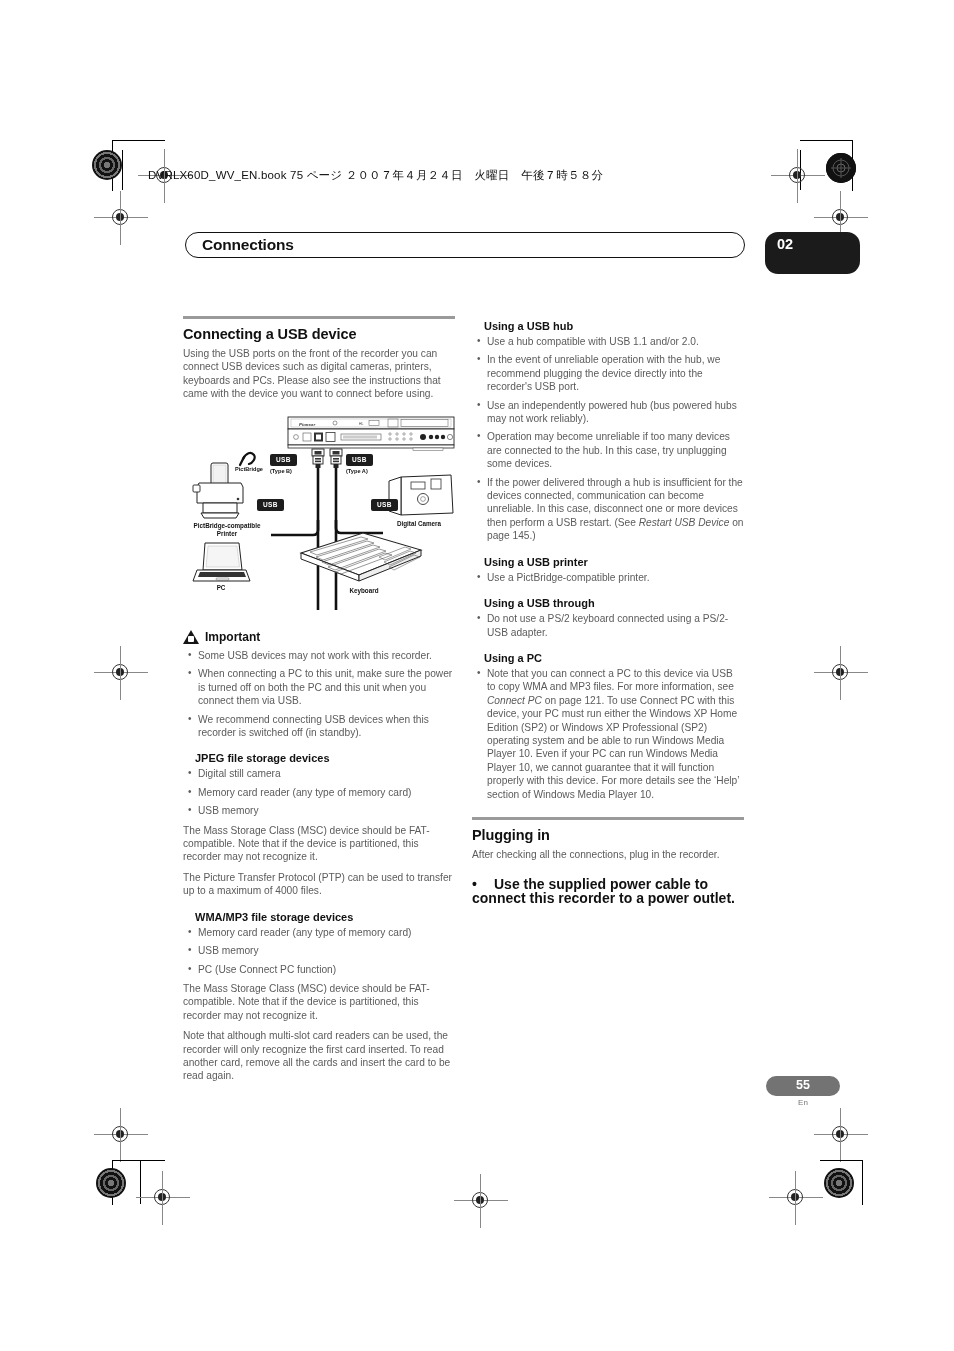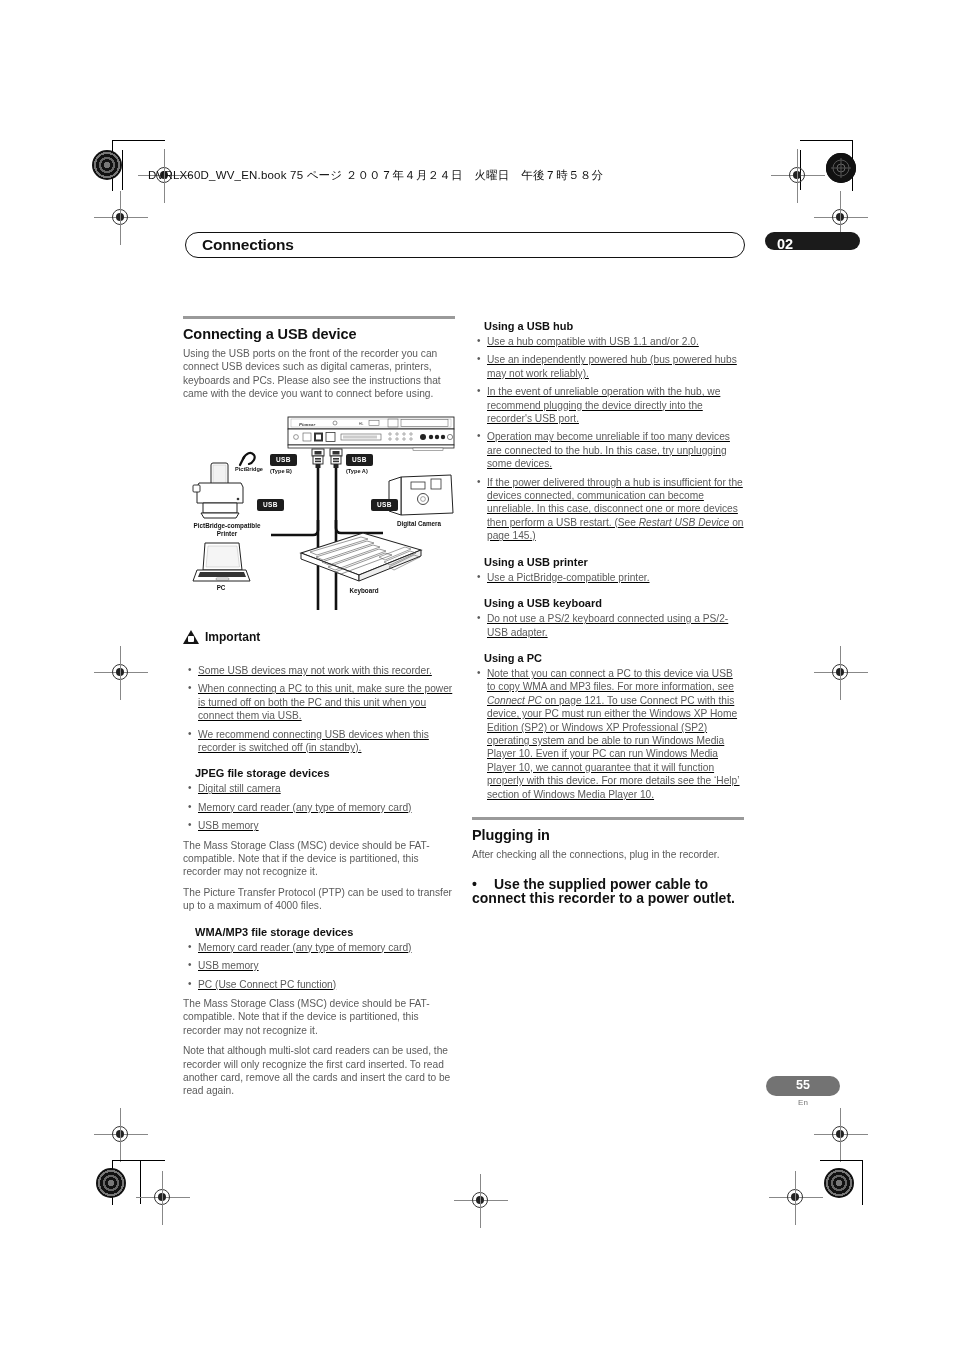--- a/index.html
+++ b/index.html
@@ -92,21 +92,21 @@
     font-size: 15.5px;
     font-weight: bold;
     color: #111;
     letter-spacing: -0.2px;
   }
   .chapter-num {
     position: absolute;
     left: 765px;
     top: 232px;
     width: 95px;
-    height: 18px;
+    height: 42px;
     background: #1b1b1b;
     border-radius: 13px;
     box-sizing: border-box;
   }
   .chapter-num span {
     position: absolute;
     left: 12px;
     top: 4px;
     color: #fff;
     font-size: 14.5px;
@@ -144,21 +144,20 @@
   p.body {
     font-size: 10.2px;
     line-height: 13.4px;
     color: #5b5b5b;
     margin: 0 0 7px 0;
   }
   ul.bul {
     list-style: none;
     margin: 0 0 6px 0;
     padding: 0;
-    text-decoration: underline;
   }
   ul.bul > li {
     font-size: 10.2px;
     line-height: 13.4px;
     color: #5b5b5b;
     position: relative;
     padding-left: 15px;
     margin-bottom: 5px;
   }
   ul.bul > li::before {
@@ -169,21 +168,21 @@
     color: #5b5b5b;
     font-size: 10px;
   }
   .it { font-style: italic; }
 
   
   .important-head {
     display: flex;
     align-items: center;
     gap: 6px;
-    margin: 4px 0 20px 0;
+    margin: 4px 0 5px 0;
   }
   .warn-tri {
     width: 0; height: 0;
     border-left: 8px solid transparent;
     border-right: 8px solid transparent;
     border-bottom: 14px solid #151515;
     position: relative;
   }
   .warn-tri::after {
     content: "";
@@ -526,32 +525,32 @@
     </ul>
     <p class="body">The Mass Storage Class (MSC) device should be FAT-compatible. Note that if the device is partitioned, this recorder may not recognize it.</p>
     <p class="body">Note that although multi-slot card readers can be used, the recorder will only recognize the first card inserted. To read another card, remove all the cards and insert the card to be read again.</p>
   </div>
 
   <div class="col col-right">
 
     <h2 class="sub" style="margin-top:0;">Using a USB hub</h2>
     <ul class="bul">
       <li>Use a hub compatible with USB 1.1 and/or 2.0.</li>
+      <li>In the event of unreliable operation with the hub, we recommend plugging the device directly into the recorder's USB port.</li>
       <li>Use an independently powered hub (bus powered hubs may not work reliably).</li>
-      <li>In the event of unreliable operation with the hub, we recommend plugging the device directly into the recorder's USB port.</li>
       <li>Operation may become unreliable if too many devices are connected to the hub. In this case, try unplugging some devices.</li>
       <li><span>If the power delivered through a hub is insufficient for the devices connected, communication can become unreliable. In this case, disconnect one or more devices then perform a USB restart. (See </span><span class="it">Restart USB Device</span><span> on page 145.)</span></li>
     </ul>
 
     <h2 class="sub">Using a USB printer</h2>
     <ul class="bul">
       <li>Use a PictBridge-compatible printer.</li>
     </ul>
 
-    <h2 class="sub">Using a USB keyboard</h2>
+    <h2 class="sub">Using a USB through</h2>
     <ul class="bul">
       <li>Do not use a PS/2 keyboard connected using a PS/2-USB adapter.</li>
     </ul>
 
     <h2 class="sub">Using a PC</h2>
     <ul class="bul">
       <li><span>Note that you can connect a PC to this device via USB to copy WMA and MP3 files. For more information, see </span><span class="it">Connect PC</span><span> on page 121. To use Connect PC with this device, your PC must run either the Windows XP Home Edition (SP2) or Windows XP Professional (SP2) operating system and be able to run Windows Media Player 10. Even if your PC can run Windows Media Player 10, we cannot guarantee that it will function properly with this device. For more details see the ‘Help’ section of Windows Media Player 10.</span></li>
     </ul>
 
     <div style="margin-top:16px;">

